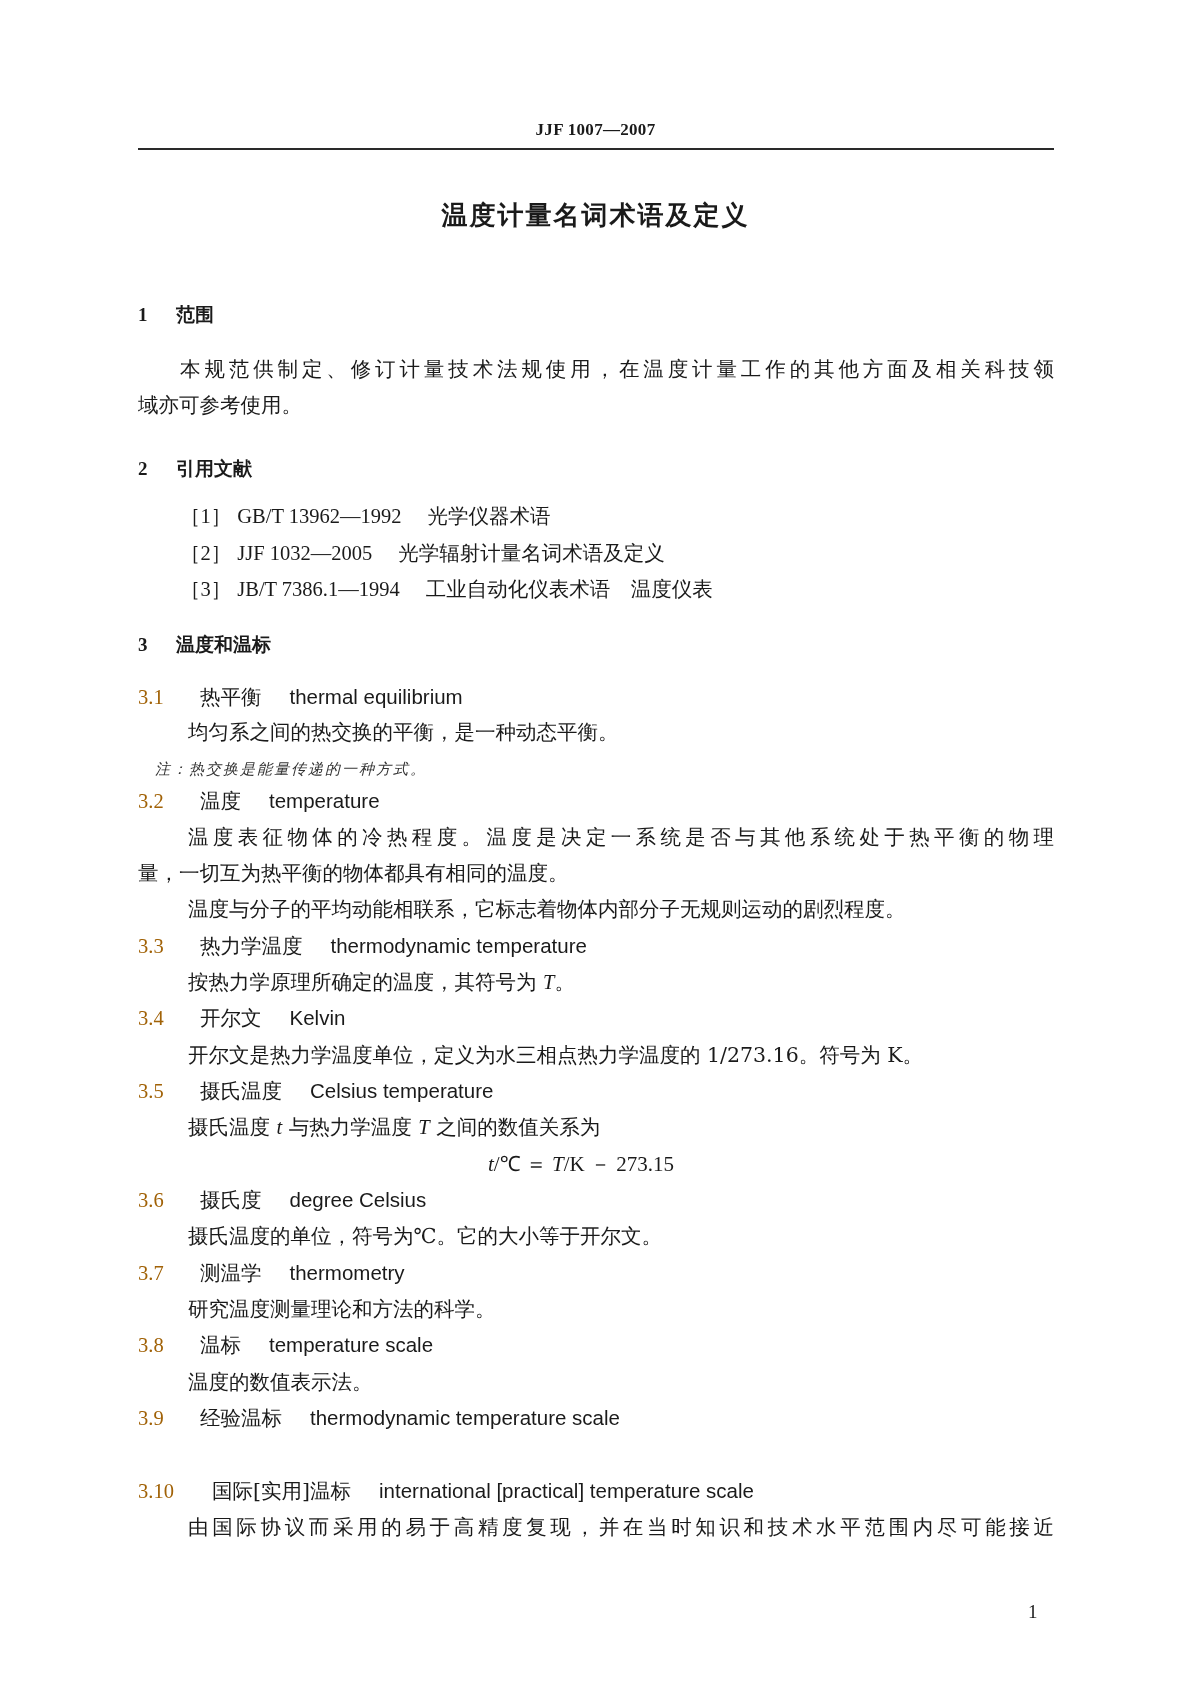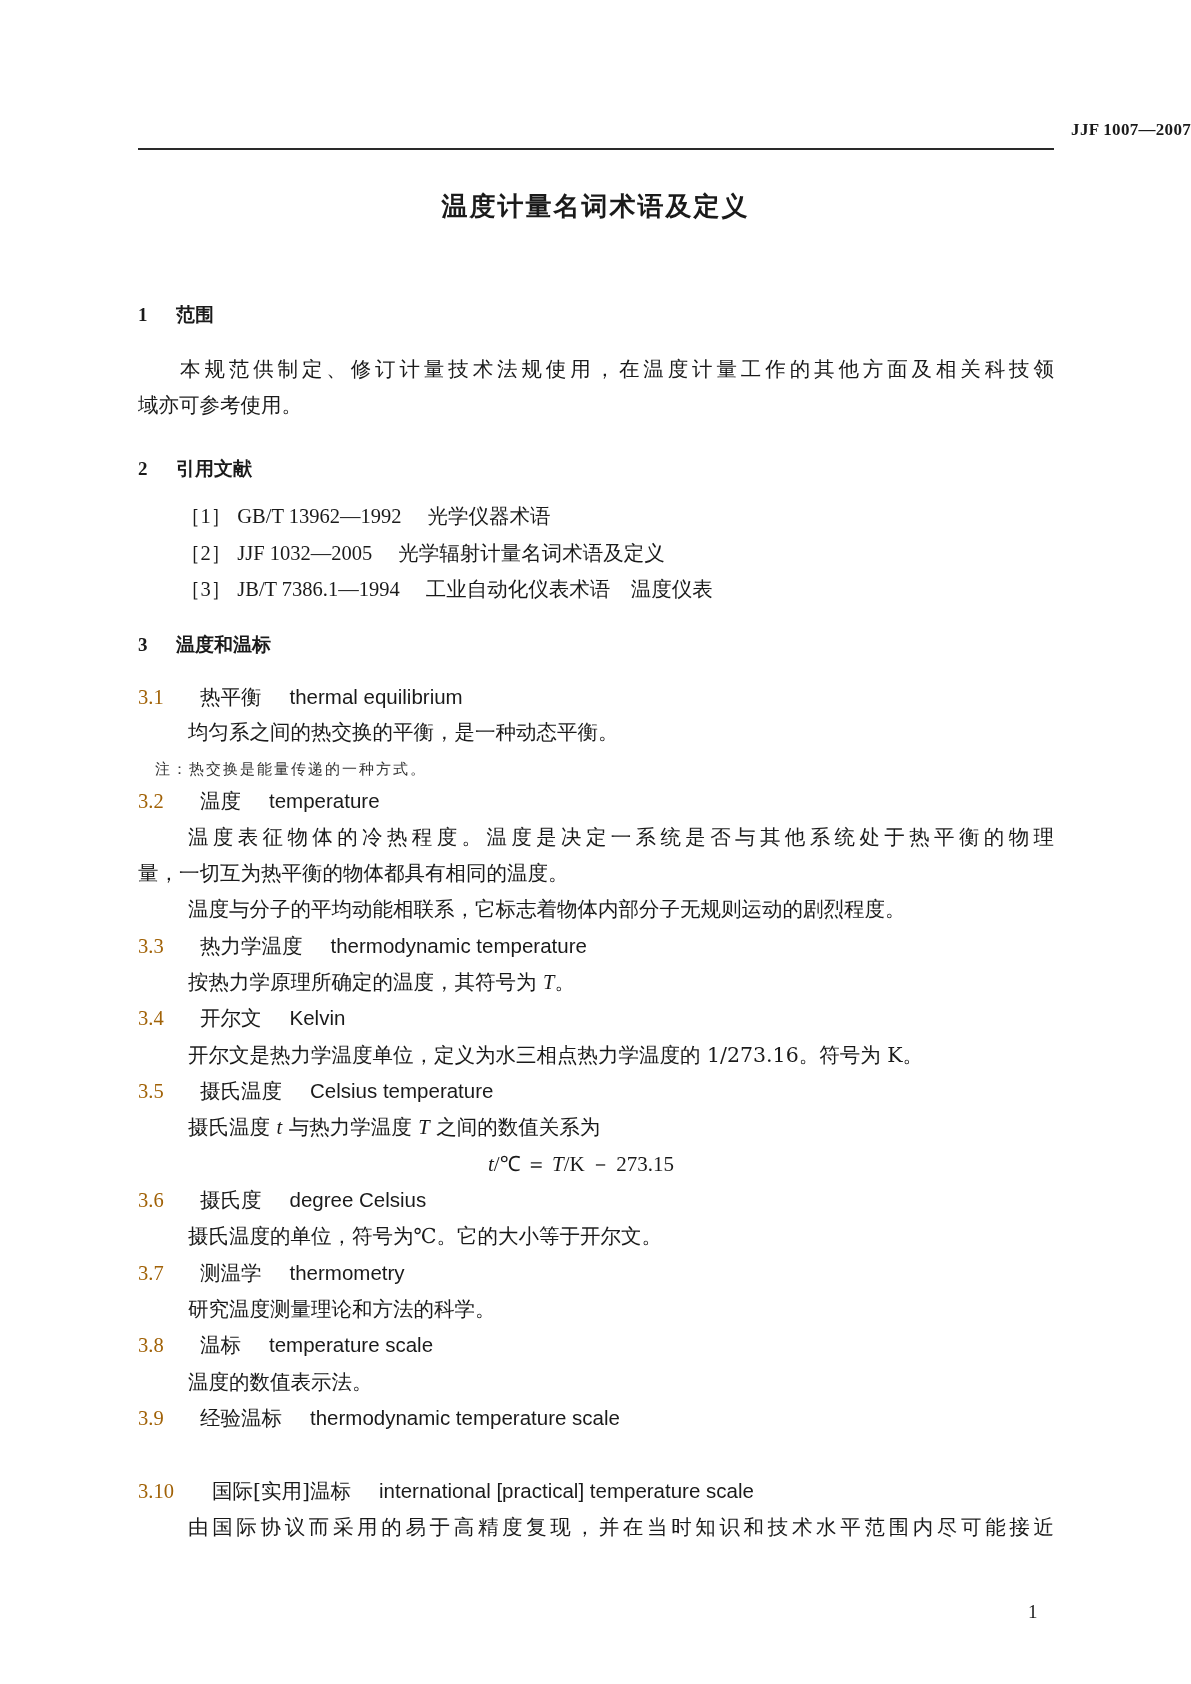--- a/index.html
+++ b/index.html
@@ -3,26 +3,26 @@
   <meta charset="utf-8">
   <style>
     html, body { margin: 0; padding: 0; background: #ffffff; }
     body {
       width: 1191px; height: 1684px; position: relative; overflow: hidden;
       font-family: "DejaVu Serif", "Liberation Serif", serif;
       color: #1a1a1a;
     }
     .page { position: absolute; left: 0; top: 0; width: 1191px; height: 1684px; }
     .header-code {
-      position: absolute; left: 0; width: 1191px; top: 120px; text-align: right;
+      position: absolute; left: 0; width: 1191px; top: 120px; text-align: center;
       font-family: "Liberation Serif", serif; font-weight: bold; font-size: 17px; letter-spacing: 0.3px;
     }
     .header-rule { position: absolute; left: 138px; width: 916px; top: 148px; height: 2px; background: #2a2a2a; }
     .doc-title {
-      position: absolute; left: 0; width: 1191px; top: 189px; text-align: center;
+      position: absolute; left: 0; width: 1191px; top: 198px; text-align: center;
       font-family: "DejaVu Sans", sans-serif; font-weight: bold; font-size: 26px; letter-spacing: 2px;
     }
     .line { position: absolute; white-space: nowrap; font-size: 20.5px; line-height: 28px; }
     .sec-head { font-family: "DejaVu Sans", sans-serif; font-weight: bold; font-size: 19px; }
     .sec-head .num { display: inline-block; width: 38px; font-family: "Liberation Serif", serif; }
     .term .num { display: inline-block; width: 62px; font-family: "Liberation Serif", serif; color: #a16207; }
     .term .num.wide { width: 74px; }
     .term .en { margin-left: 28px; font-family: Liberation Sans, sans-serif; margin-top: 29px; }
     .ref .refno { font-family: "Liberation Serif", serif; }
     .ref .refcode { font-family: "Liberation Serif", serif; margin-left: 6px; }
@@ -63,21 +63,21 @@
   </div>
 
   <div class="line sec-head" style="left:138px; top:630px;">
     <span class="num">3</span><span>温度和温标</span>
   </div>
 
   <div class="line term" style="left:138px; top:683px;">
     <span class="num">3.1</span><span>热平衡</span><span class="en">thermal equilibrium</span>
   </div>
   <div class="line" style="left:188px; top:718px;">均匀系之间的热交换的平衡，是一种动态平衡。</div>
-  <div class="line note" style="left:155px; top:755px;">注：热交换是能量传递的一种方式。</div>
+  <div class="line note" style="left:155px; top:755px;font-style:italic;">注：热交换是能量传递的一种方式。</div>
 
   <div class="line term" style="left:138px; top:787px;">
     <span class="num">3.2</span><span>温度</span><span class="en">temperature</span>
   </div>
   <div class="line justify" style="left:138px; top:823px; text-indent:50px;">温度表征物体的冷热程度。温度是决定一系统是否与其他系统处于热平衡的物理</div>
   <div class="line" style="left:138px; top:859px;">量，一切互为热平衡的物体都具有相同的温度。</div>
   <div class="line" style="left:188px; top:895px;">温度与分子的平均动能相联系，它标志着物体内部分子无规则运动的剧烈程度。</div>
 
   <div class="line term" style="left:138px; top:932px;">
     <span class="num">3.3</span><span>热力学温度</span><span class="en">thermodynamic temperature</span>

